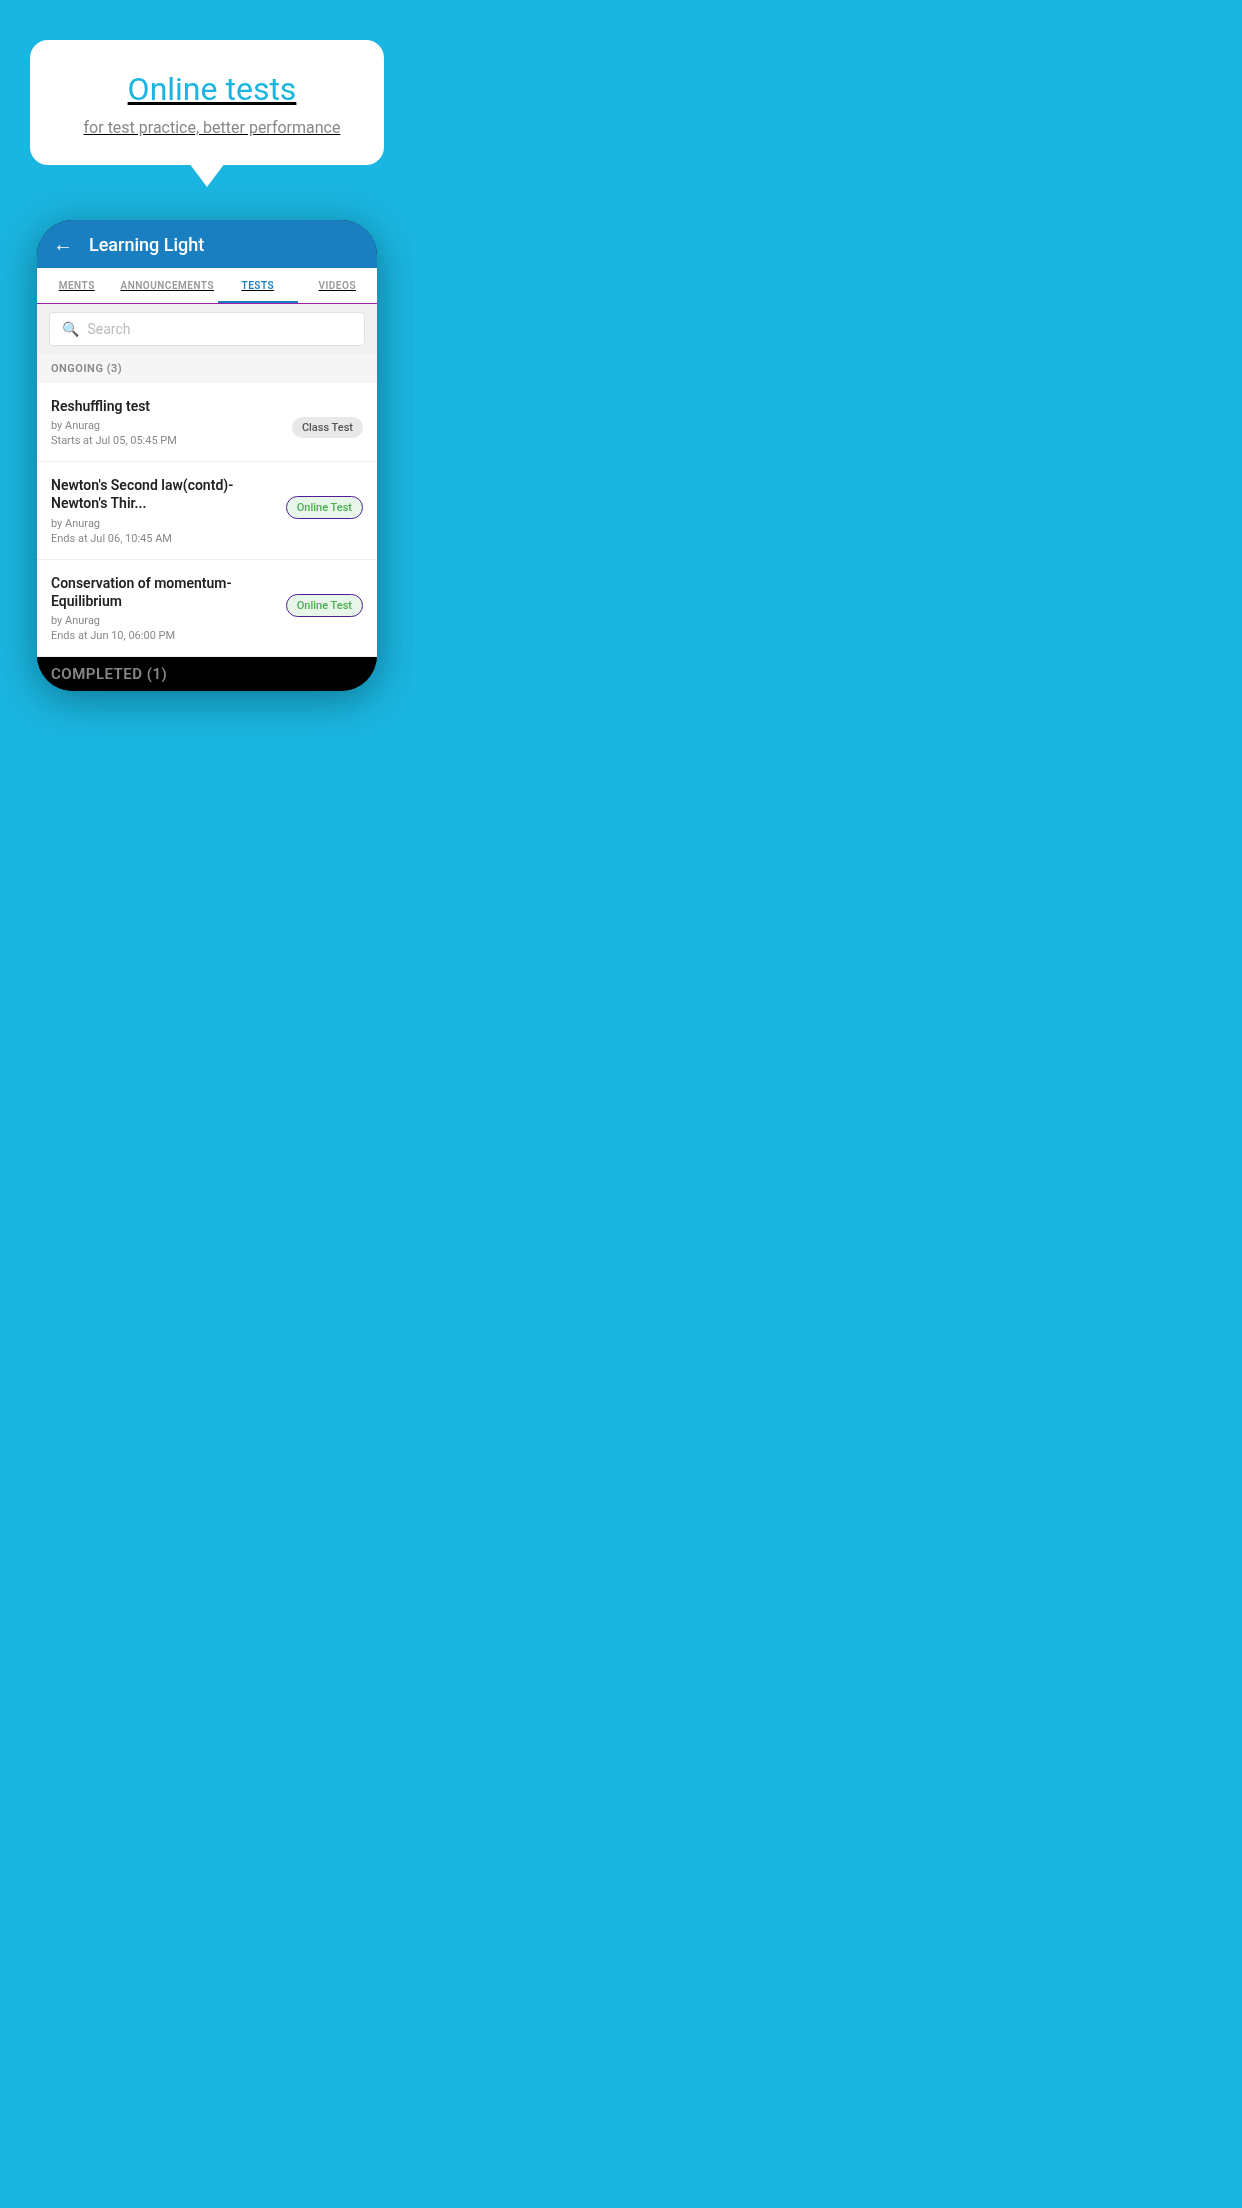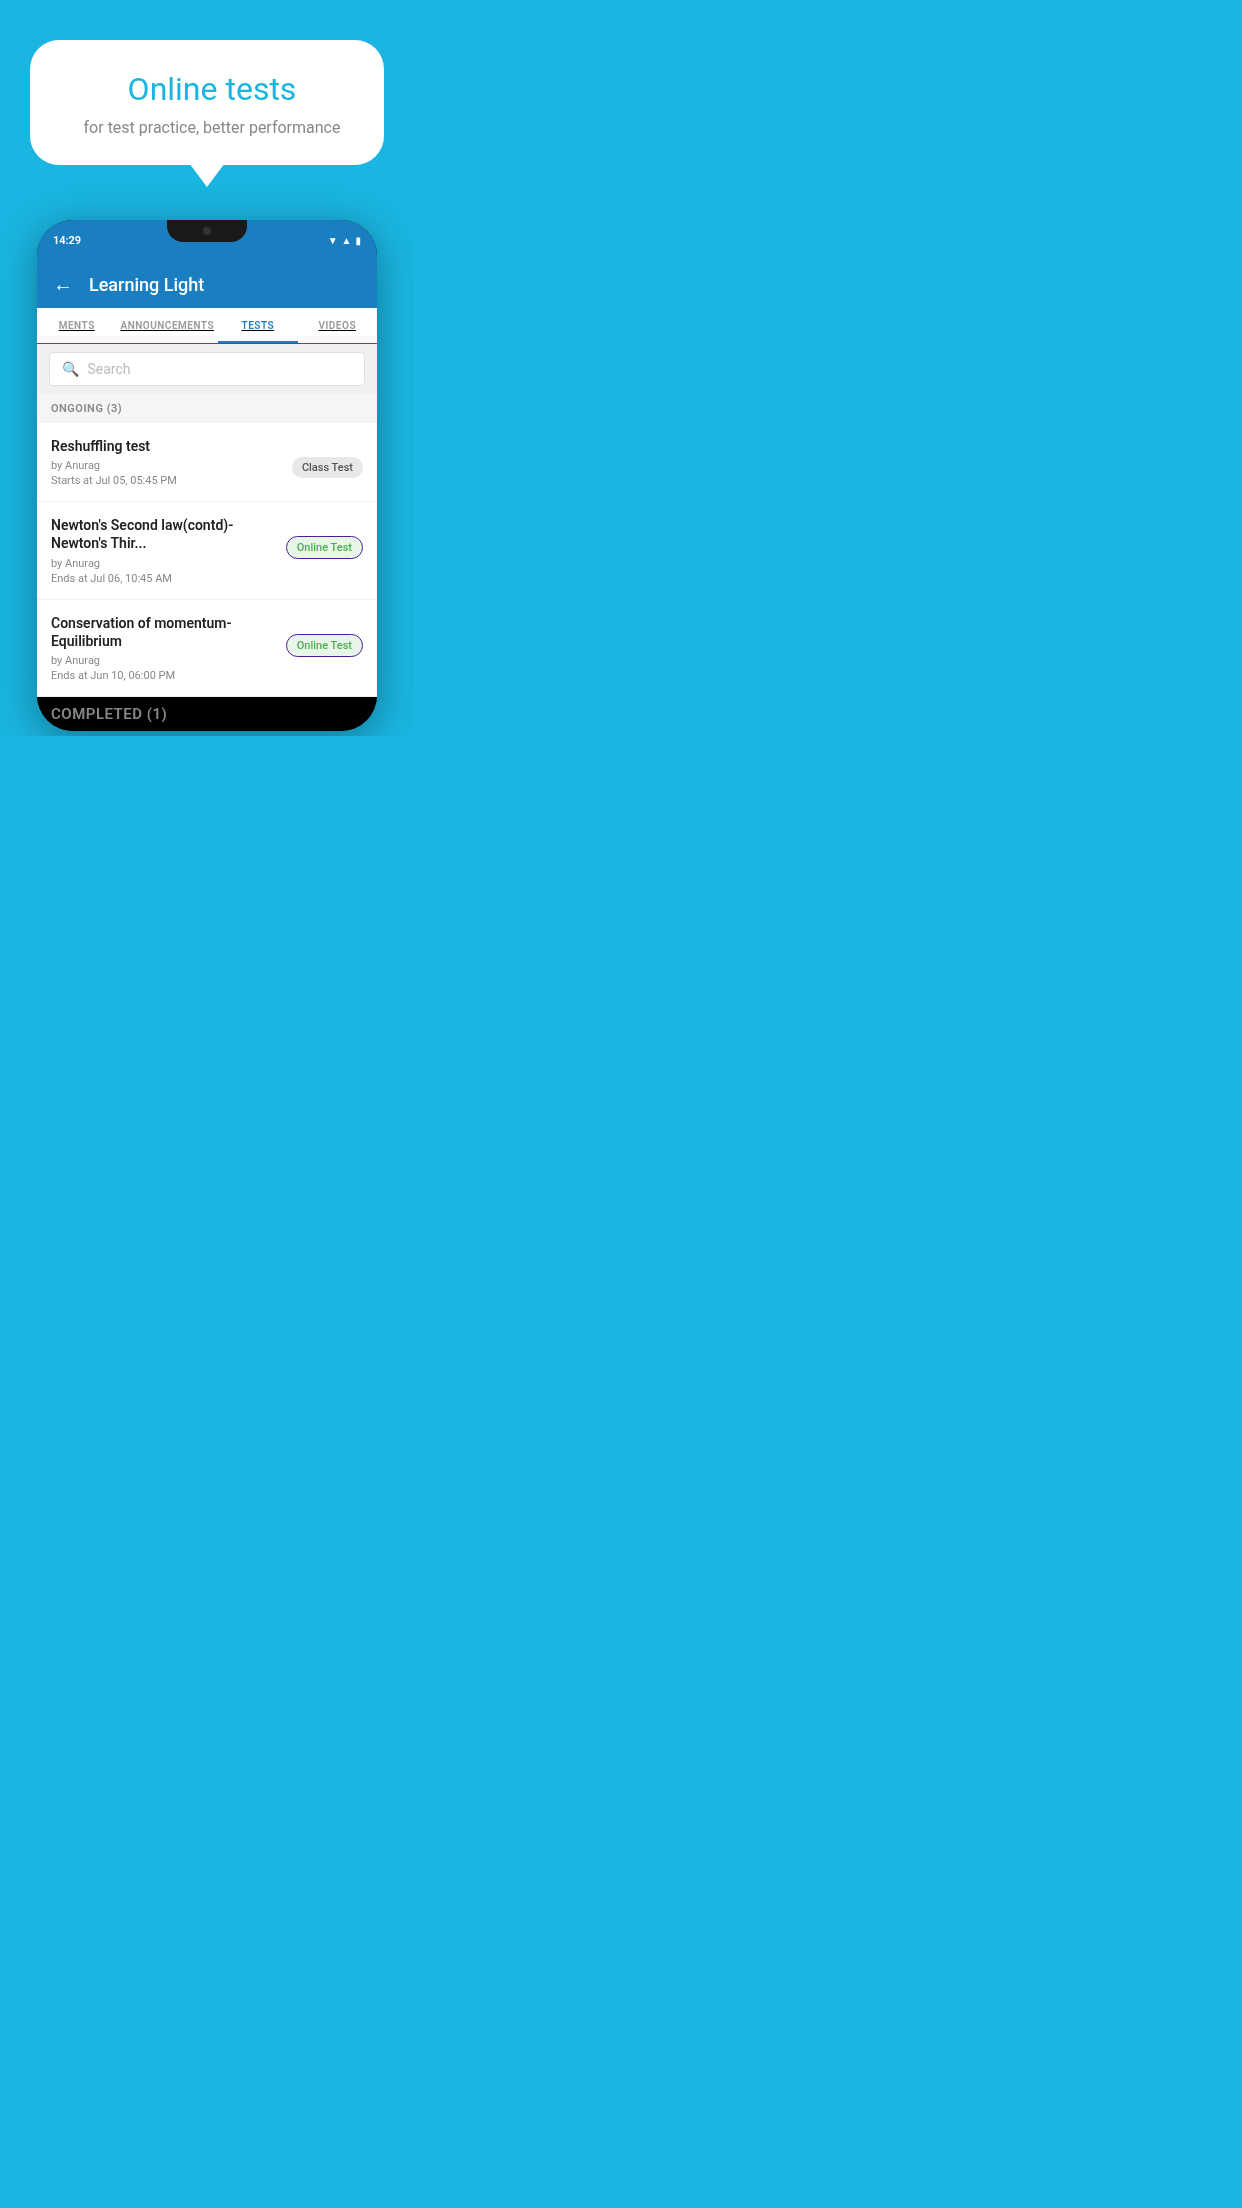--- a/index.html
+++ b/index.html
@@ -20,25 +20,26 @@
     .hero-section {
       width: 100%;
       display: flex;
       flex-direction: column;
       align-items: center;
       padding: 40px 30px 0 30px;
     }
 
     .speech-bubble {
       background: white;
-      border-radius: 29px;
+      border-radius: 18px;
       padding: 30px 20px 28px 30px;
       width: 100%;
       position: relative;
       text-align: center;
+      text-decoration: underline;
     }
 
     .speech-bubble::after {
       content: '';
       position: absolute;
       bottom: -22px;
       left: 50%;
       transform: translateX(-50%);
       width: 0;
       height: 0;
@@ -291,31 +292,20 @@
 <div class="hero-section">
   <div class="speech-bubble">
     <div class="bubble-title">Online tests</div>
     <div class="bubble-subtitle">for test practice, better performance</div>
   </div>
 </div>
 
 <div class="phone-container">
   <div class="phone-frame">
 
-    <div class="phone-top-bar">
-      <span class="status-time">14:29</span>
-      <div class="notch">
-        <div class="camera-dot"></div>
-      </div>
-      <div class="status-icons">
-        <span class="wifi-icon">▼</span>
-        <span class="signal-icon">▲</span>
-        <span class="battery-icon">▮</span>
-      </div>
-    </div>
 
     <div class="app-header">
       <span class="back-arrow">←</span>
       <span class="app-title">Learning Light</span>
     </div>
 
     <div class="tabs-bar">
       <div class="tab-item">MENTS</div>
       <div class="tab-item">ANNOUNCEMENTS</div>
       <div class="tab-item active">TESTS</div>

